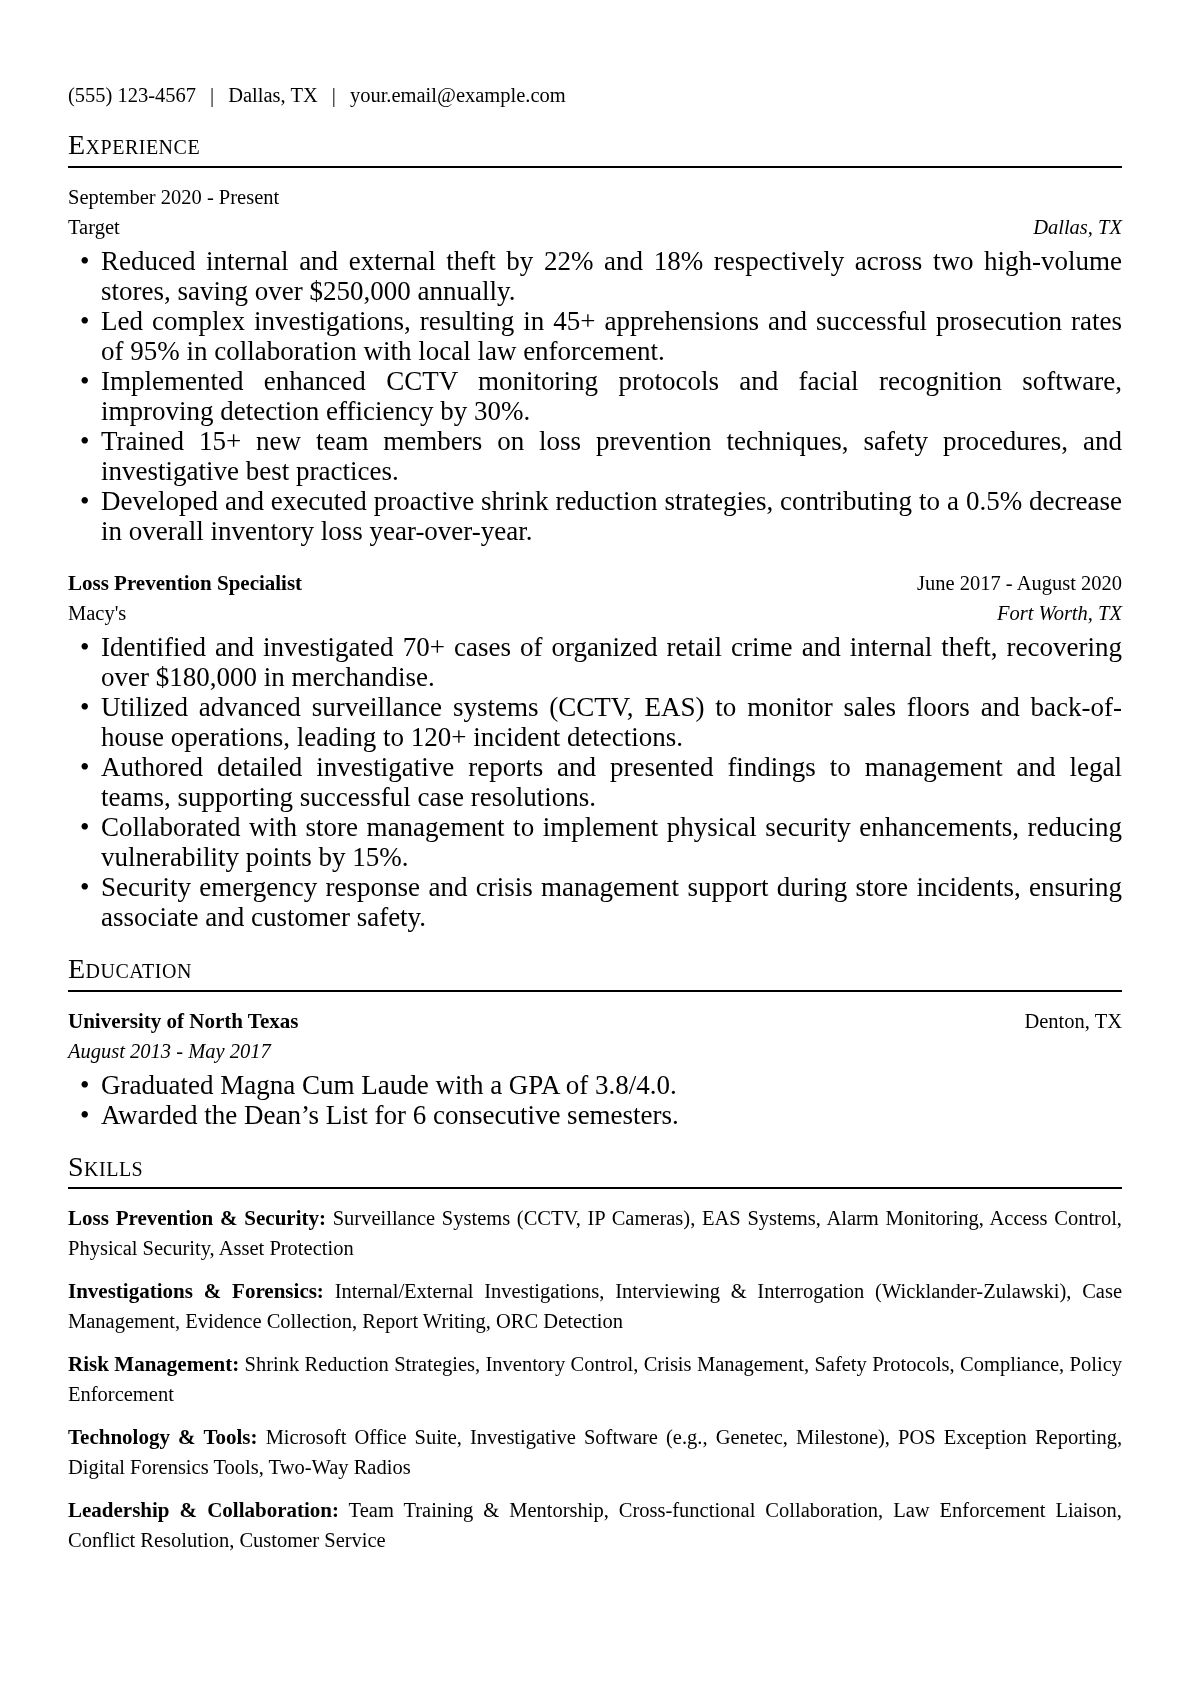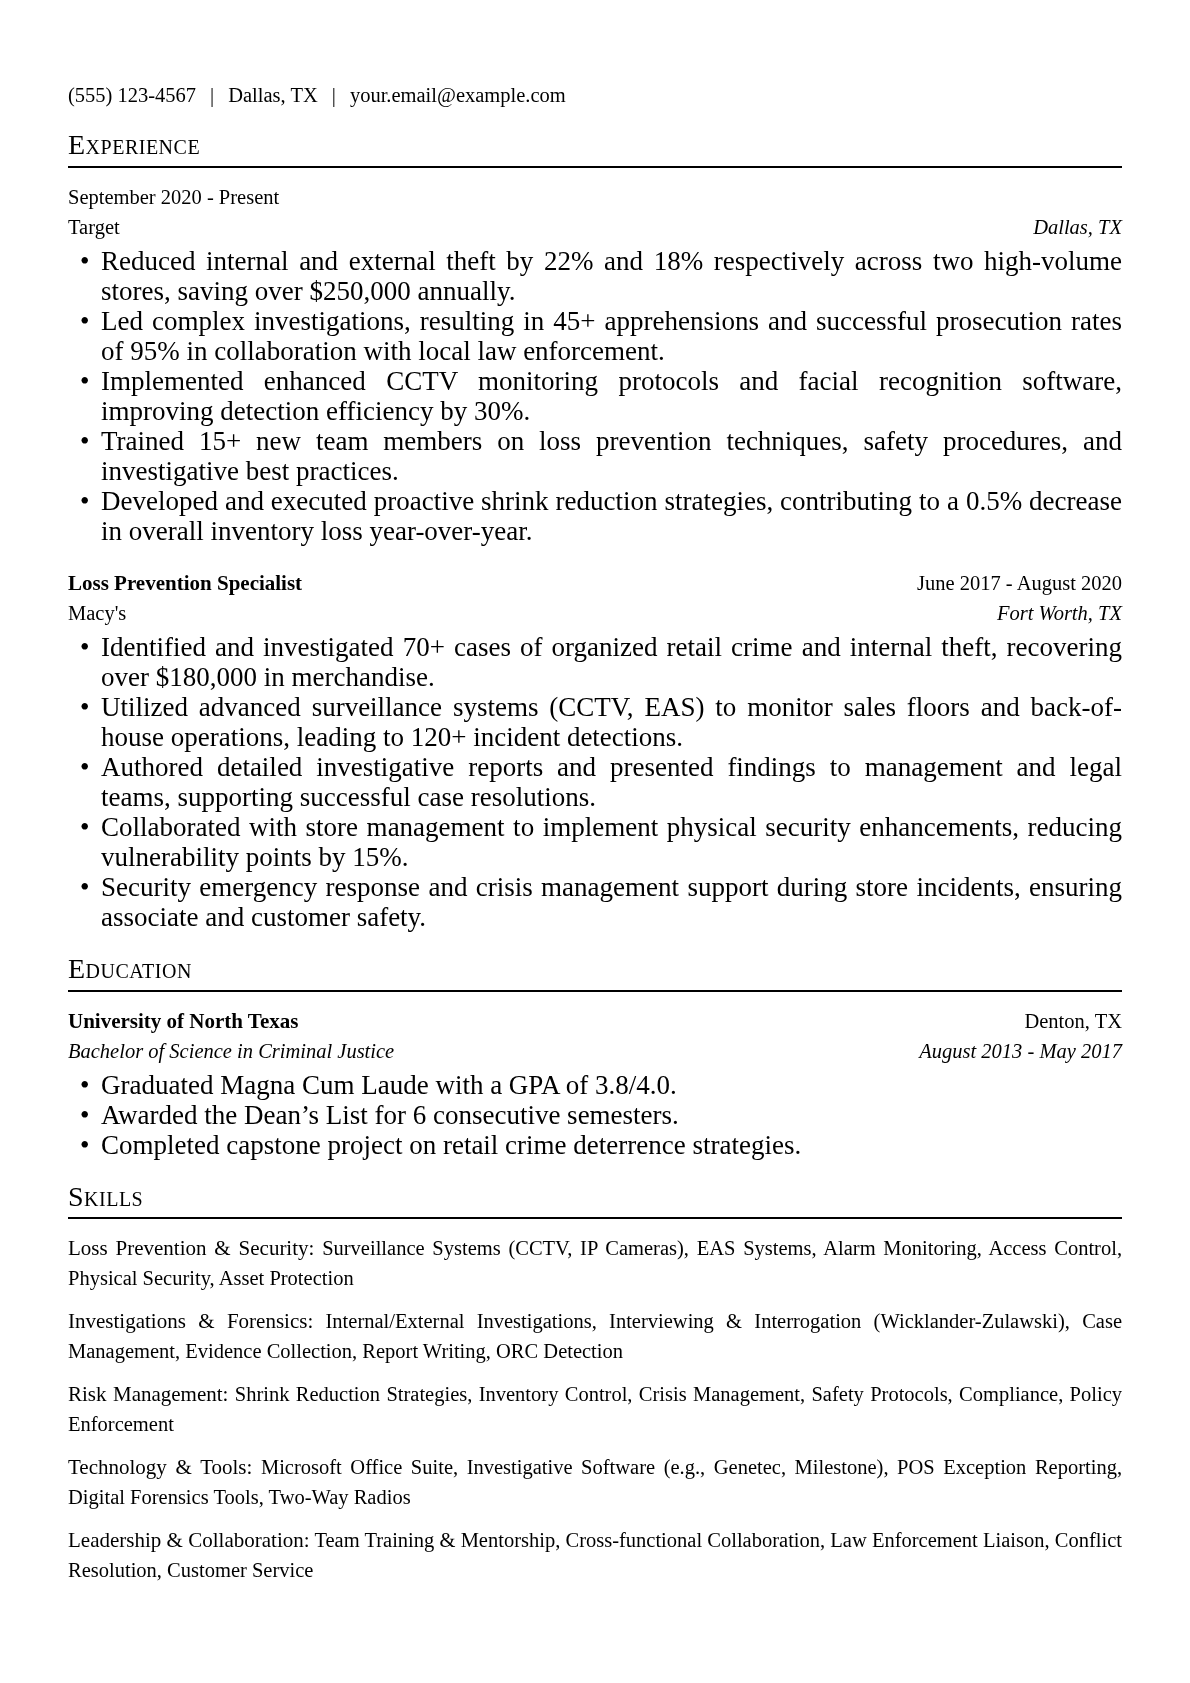--- a/index.html
+++ b/index.html
@@ -81,21 +81,21 @@
     top: 0;
   }
   ul.bullets.last { margin-bottom: 0; }
   
   .skill {
     font-size: 20.5px;
     line-height: 30px;
     text-align: justify;
     margin-bottom: 13px;
   }
-  .skill .skill-label { font-weight: 400; font-size: 21px; }
+  .skill .skill-label { font-weight: 700; font-size: 21px; }
 </style>
 </head>
 <body>
 
 <div class="page">
 
   <div class="contact">
     <span>(555) 123-4567</span>
     <span class="sep">|</span>
     <span>Dallas, TX</span>
@@ -147,27 +147,25 @@
 
   <div class="section">
     <div class="section-title">Education</div>
     <div class="section-body">
       <div class="school">
         <div class="entry-head">
           <span class="entry-title">University of North Texas</span>
           <span class="entry-dates">Denton, TX</span>
         </div>
         <div class="entry-sub">
-          <span class="italic">Bachelor of Science in Criminal Justice</span>
           <span class="italic">August 2013 - May 2017</span>
         </div>
         <ul class="bullets last">
           <li>Graduated Magna Cum Laude with a GPA of 3.8/4.0.</li>
           <li>Awarded the Dean’s List for 6 consecutive semesters.</li>
-          <li>Completed capstone project on retail crime deterrence strategies.</li>
         </ul>
       </div>
     </div>
   </div>
 
   <div class="section">
     <div class="section-title">Skills</div>
     <div class="section-body">
       <p class="skill"><span class="skill-label">Loss Prevention &amp; Security:</span> <span>Surveillance Systems (CCTV, IP Cameras), EAS Systems, Alarm Monitoring, Access Control, Physical Security, Asset Protection</span></p>
       <p class="skill"><span class="skill-label">Investigations &amp; Forensics:</span> <span>Internal/External Investigations, Interviewing &amp; Interrogation (Wicklander-Zulawski), Case Management, Evidence Collection, Report Writing, ORC Detection</span></p>

